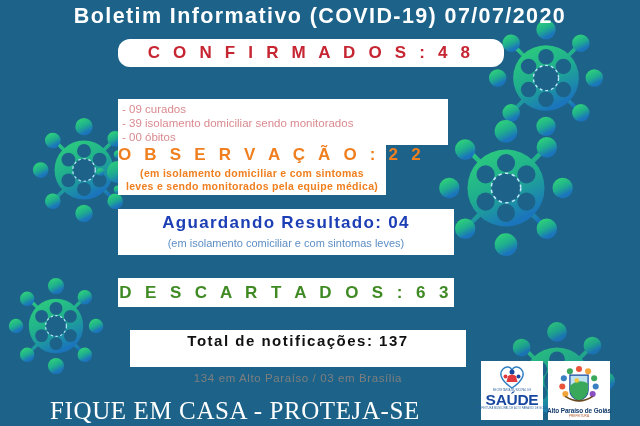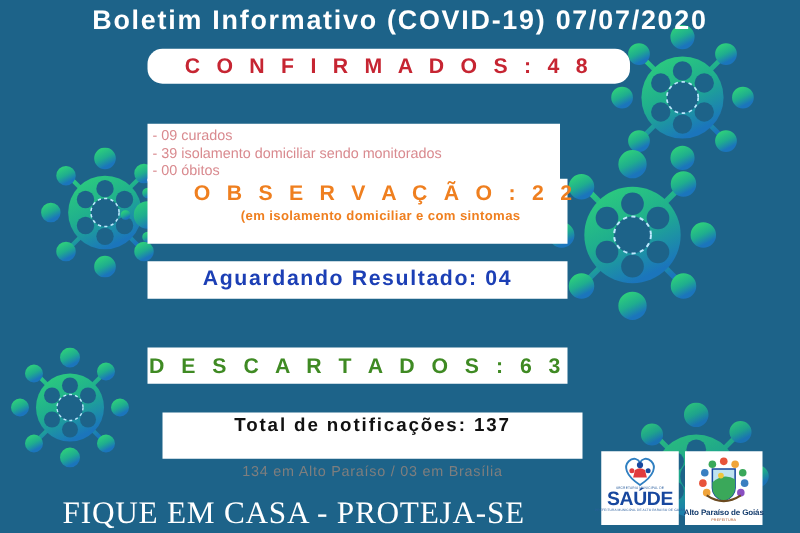--- a/index.html
+++ b/index.html
@@ -48,22 +48,22 @@
     z-index: 2;
     box-sizing: border-box;
   }
 
   .panel-confirmed { left: 118px; top: 39px; width: 386px; height: 28px; border-radius: 12px; }
   .panel-confirmed-detail {
     left: 118px; top: 69px; width: 330px; height: 46px;
     padding: 3px 4px 0 4px;
     margin-top: 30px;
   }
-  .panel-observation { left: 118px; top: 143px; width: 336px; height: 52px; padding-left: 37px; }
-  .panel-waiting { left: 118px; top: 209px; width: 336px; height: 30px; }
+  .panel-observation { left: 118px; top: 143px; width: 268px; height: 52px; }
+  .panel-waiting { left: 118px; top: 209px; width: 336px; height: 46px; }
   .panel-discarded { left: 118px; top: 278px; width: 336px; height: 29px; }
   .panel-total { left: 130px; top: 330px; width: 336px; height: 37px; }
 
   .line-confirmed {
     color: #c62532;
     font-size: 17px;
     font-weight: bold;
     letter-spacing: 4.2px;
     text-align: center;
     line-height: 28px;
@@ -418,24 +418,26 @@
 
 <div class="panel panel-confirmed-detail">
   <div class="detail-line">- 09 curados</div>
   <div class="detail-line">- 39 isolamento domiciliar sendo monitorados</div>
   <div class="detail-line">- 00 óbitos</div>
 </div>
 
 <div class="panel panel-observation">
   <div class="line-observation">O B S E R V A Ç Ã O :   2 2</div>
   <div class="obs-sub">(em isolamento domiciliar e com sintomas</div>
+  <div class="obs-sub">leves e sendo monitorados pela equipe médica)</div>
 </div>
 
 <div class="panel panel-waiting">
   <div class="line-waiting">Aguardando Resultado: 04</div>
+  <div class="waiting-sub">(em isolamento comiciliar e com sintomas leves)</div>
 </div>
 
 <div class="panel panel-discarded">
   <div class="line-discarded">D E S C A R T A D O S :   6 3</div>
 </div>
 
 <div class="panel panel-total">
   <div class="line-total">Total de notificações: 137</div>
   <div class="total-sub">134 em  Alto Paraíso /   03 em Brasília</div>
 </div>

